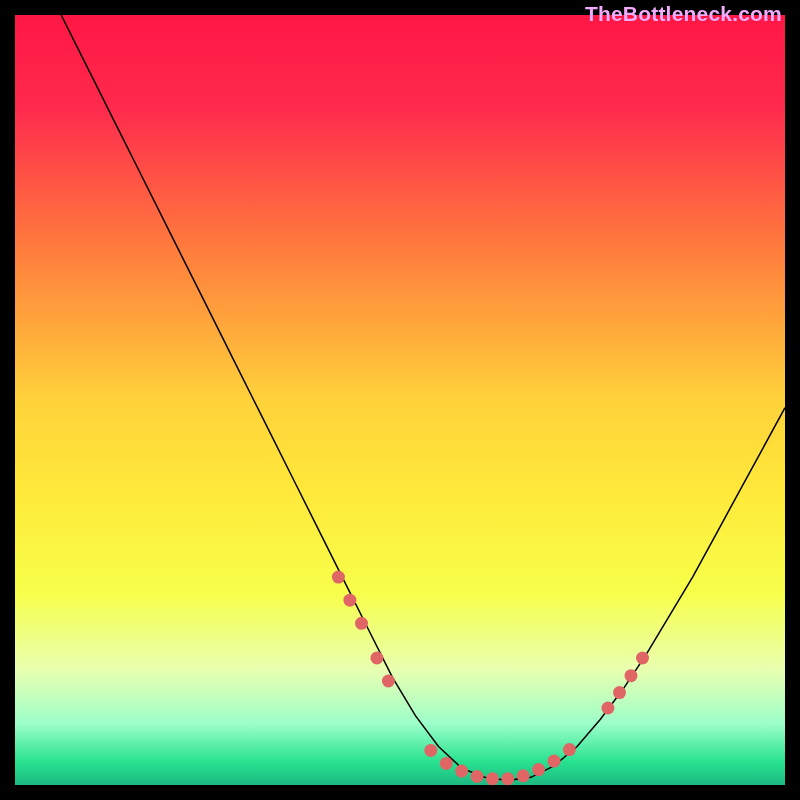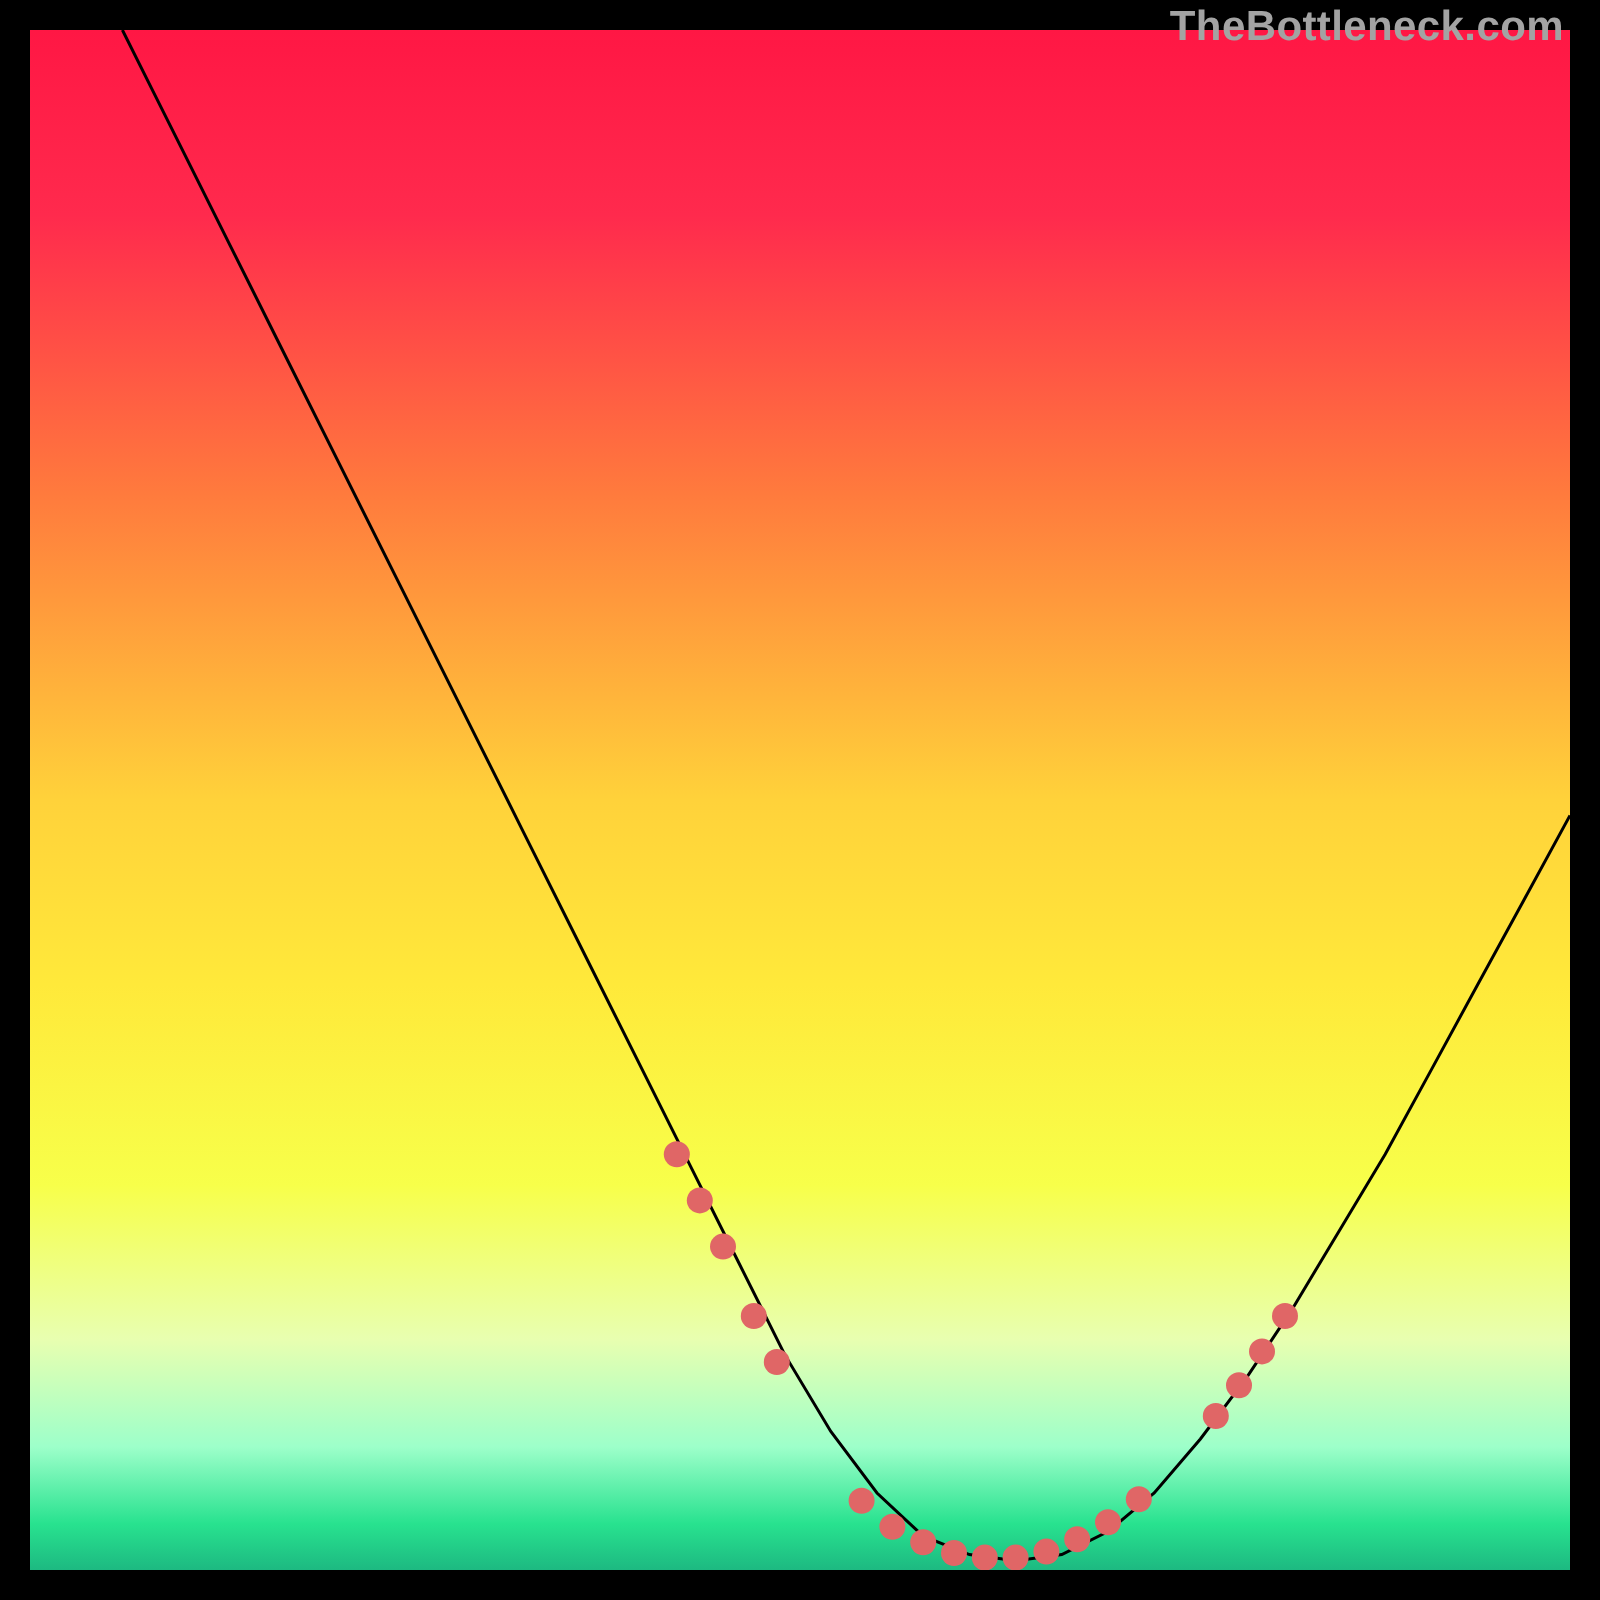--- a/index.html
+++ b/index.html
@@ -1,18 +1,18 @@
 <!DOCTYPE html>
 <html><head>
 <meta charset="utf-8">
 <style>
 *{margin:0;padding:0;box-sizing:border-box}
 body{background:#000;width:800px;height:800px;overflow:hidden;position:relative}
 .plot{position:absolute;left:15px;top:15px;width:770px;height:770px}
-.watermark{position:absolute;top:2px;right:18px;color:#a3a3a3;font:700 21px Arial,sans-serif;letter-spacing:.2px}
+.watermark{position:absolute;top:2px;right:18px;color:#f0abfc;font:700 21px Arial,sans-serif;letter-spacing:.2px}
 svg{display:block}
 </style>
 </head>
 <body>
 
 <div class="plot">
 <svg viewBox="0 0 770 770" width="770" height="770">
 <defs>
 <linearGradient id="bg" x1="0" y1="0" x2="0" y2="1">
           <stop offset="0%" stop-color="#ff1744"></stop>

